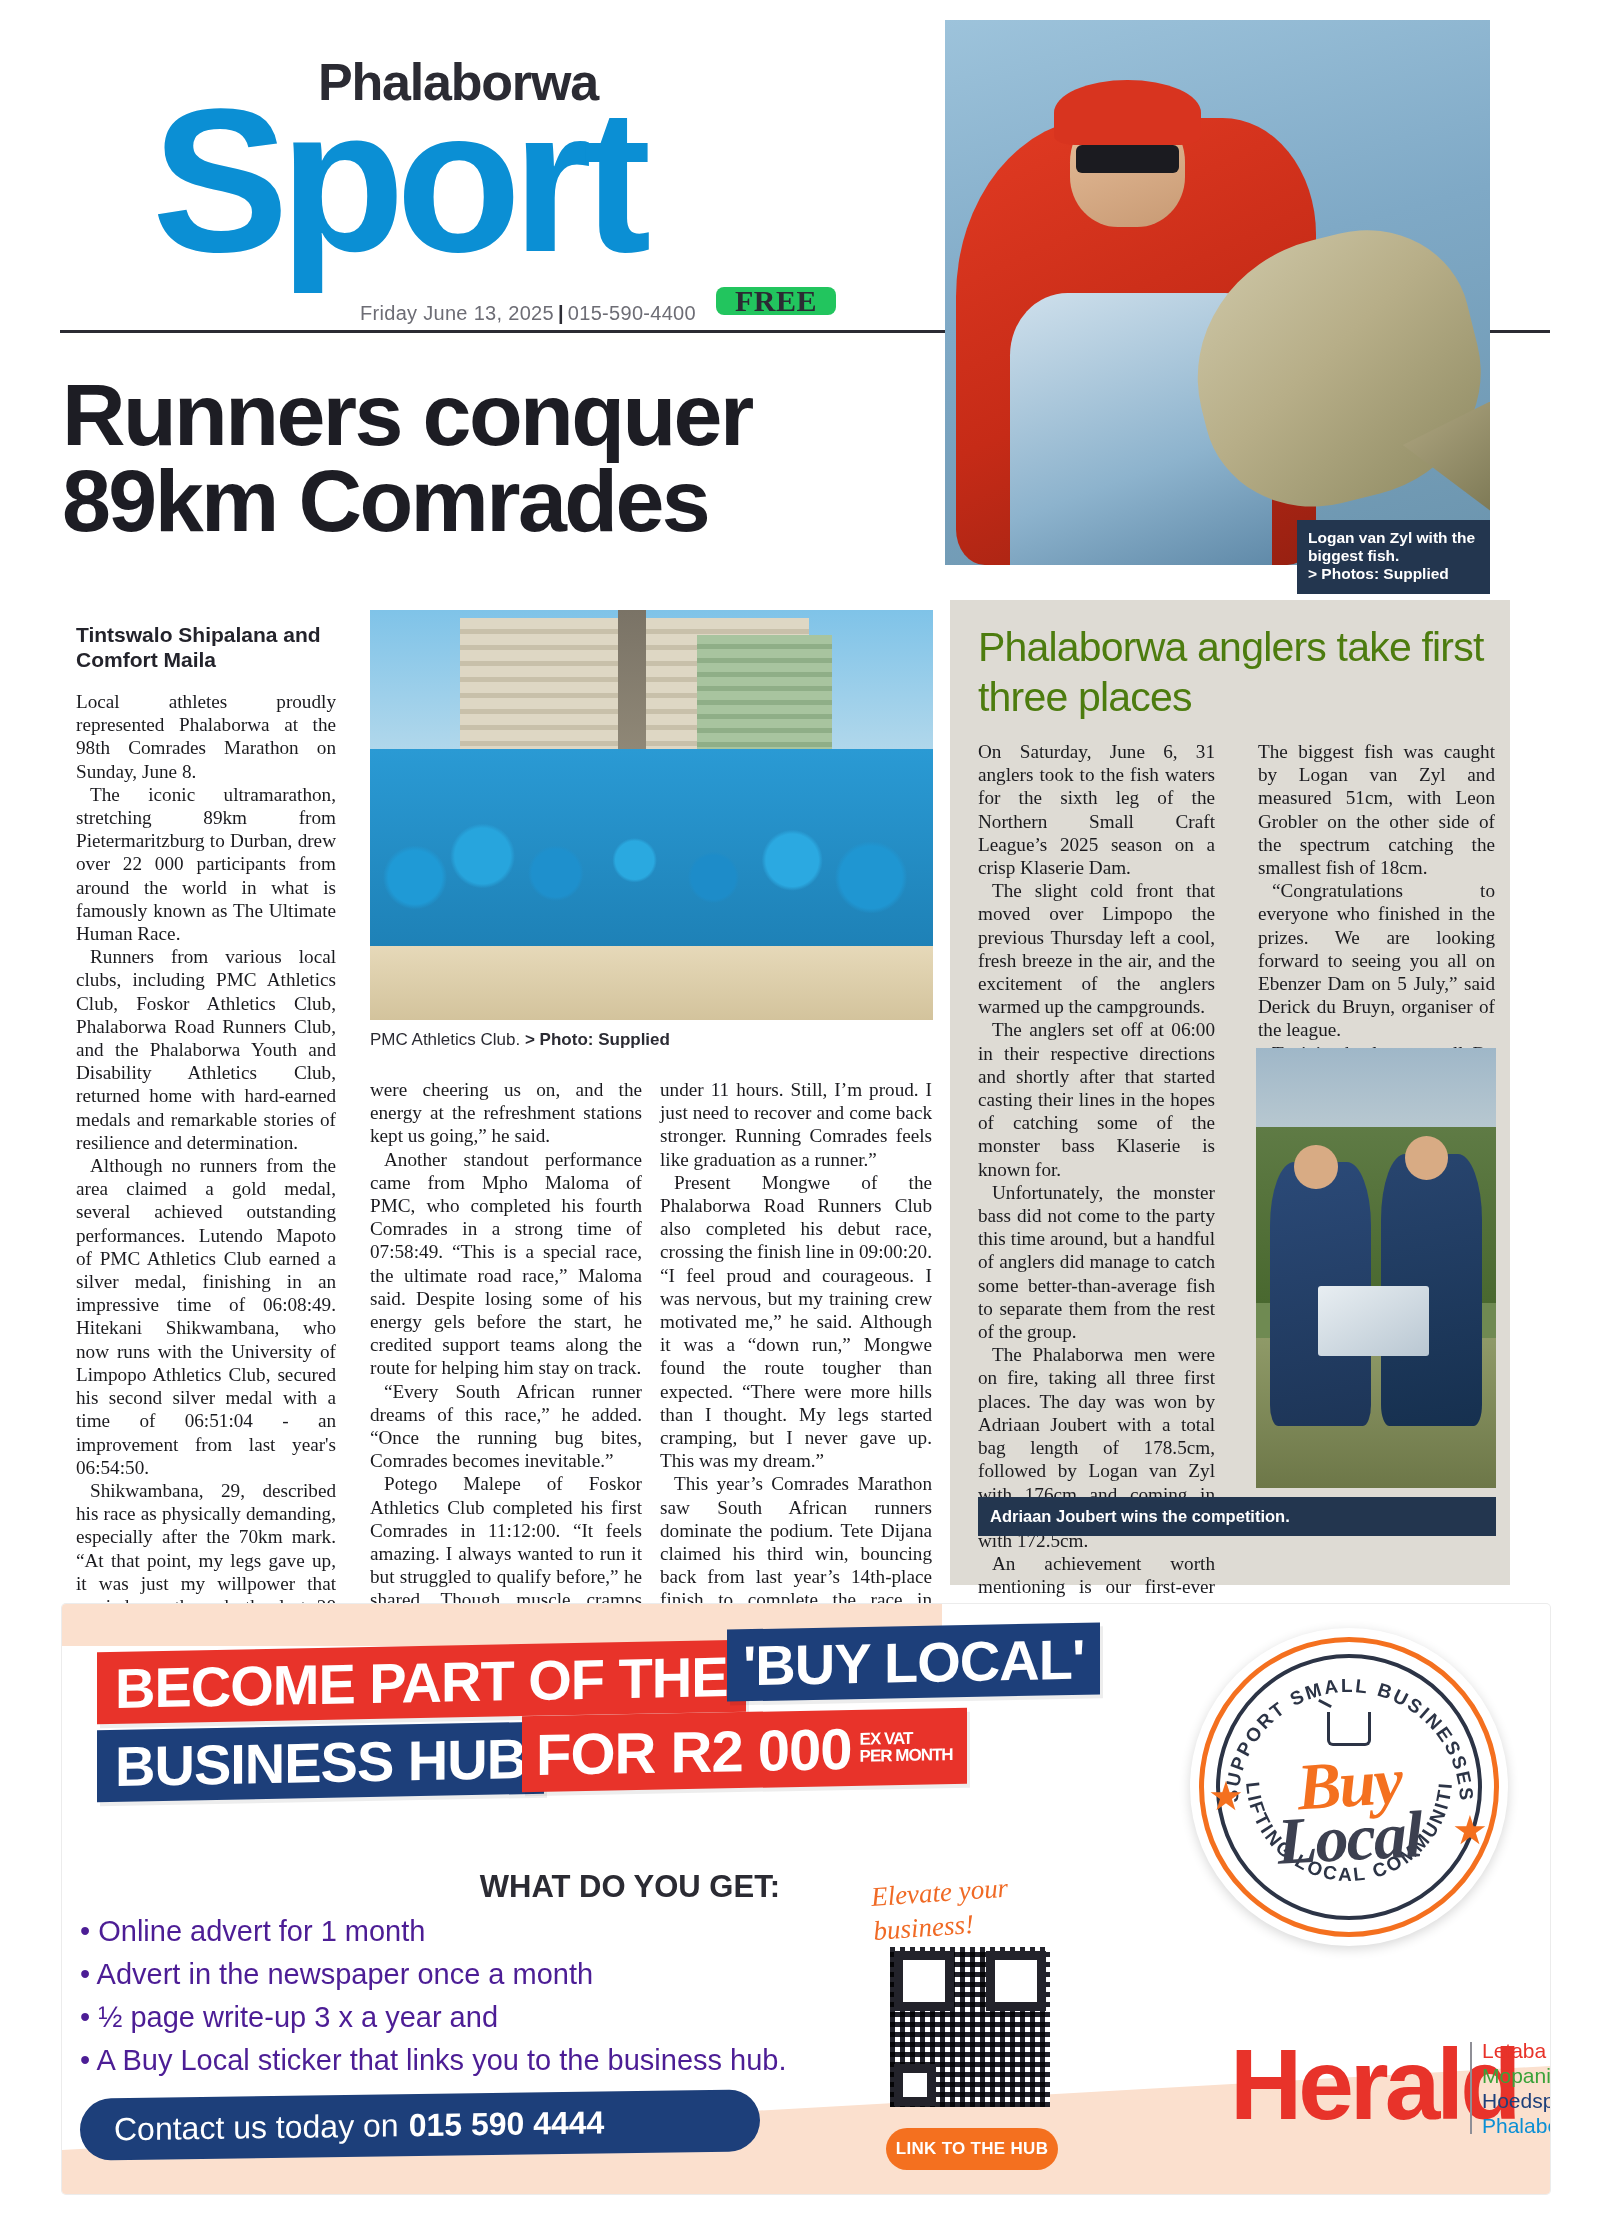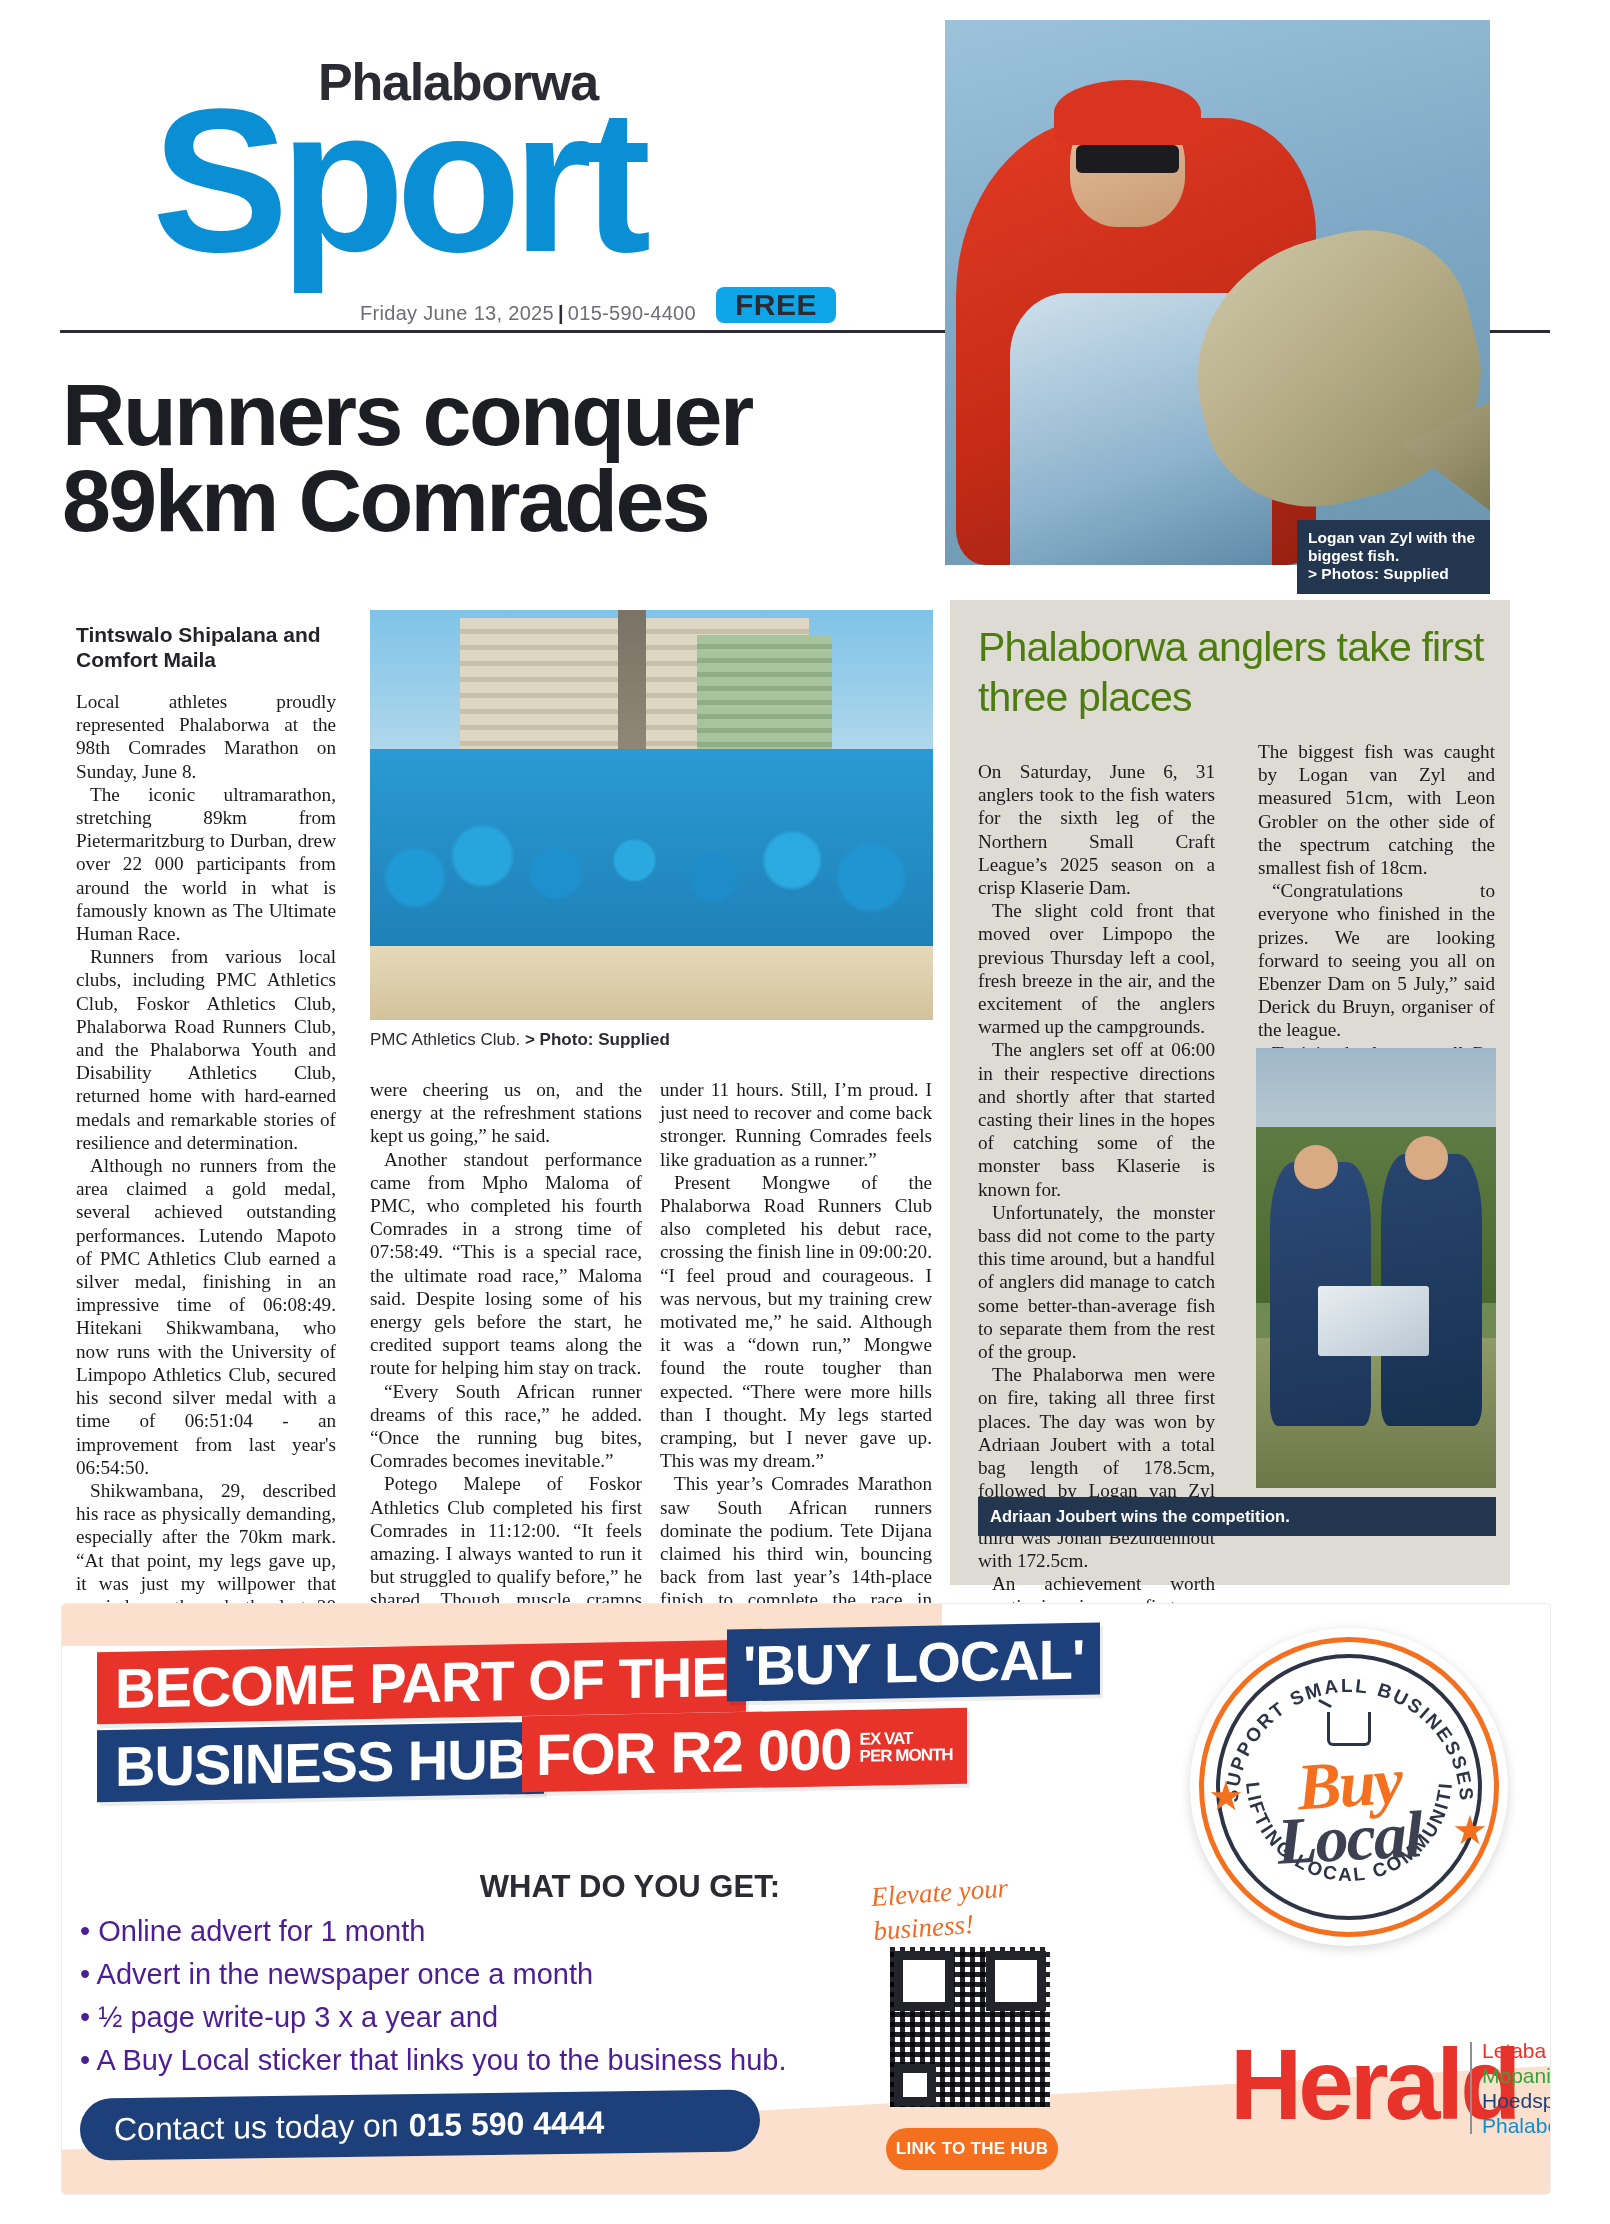--- a/index.html
+++ b/index.html
@@ -29,24 +29,24 @@
     position:absolute; left:60px; top:330px; width:1490px; height:3px; background:#2b2b33;
   }
   .mast-dateline {
     position:absolute; left:360px; top:302px;
     font-size:20px; color:#6d6d75; letter-spacing:0.3px;
     font-family:"Liberation Sans", sans-serif;
   }
   .mast-dateline .bar { color:#2b2b33; font-weight:700; padding:0 4px; }
   .free-badge {
     position:absolute; left:716px; top:287px;
-    width:120px; height:36px; background:#0ea5e9;
+    width:120px; height:28px; background:#22c55e;
     border-radius:8px; color:#2b2b33;
     font-size:30px; font-weight:700; letter-spacing:0.5px;
-    display:flex; align-items:center; justify-content:center;
+    display:flex; align-items:center; justify-content:center;font-family:Liberation Serif, serif;
   }
 
   
   .fish-photo {
     position:absolute; left:945px; top:20px; width:545px; height:545px;
     overflow:hidden;
     background:
       radial-gradient(circle at 72% 18%, #cfe0ea 0%, #9cc0d6 40%, #6e9fbe 100%);
   }
   .fish-sky { position:absolute; inset:0; background:linear-gradient(165deg,#9dc3db 0%, #7fa9c6 45%, #6b94ad 100%); }
@@ -147,21 +147,21 @@
   
   .side-panel {
     position:absolute; left:950px; top:600px; width:560px; height:985px;
     background:#dedbd4;
   }
   .side-head {
     position:absolute; left:978px; top:622px; width:520px;
     font-size:41px; color:#4d7c0f; line-height:50px; letter-spacing:-0.8px;
     font-weight:400;
   }
-  #col-d { left:978px; top:740px; width:237px; font-size:19.2px;margin-top:20px; }
+  #col-d { left:978px; top:740px; width:237px; font-size:19.2px; }
   #col-e { left:1258px; top:740px; width:237px; font-size:19.2px; }
 
   .anglers-photo {
     position:absolute; left:1256px; top:1048px; width:240px; height:440px;
     overflow:hidden; background:#6f8a52;
   }
   .ap-sky { position:absolute; left:0; top:0; width:100%; height:26%;
     background:linear-gradient(180deg,#9fb7c8,#c2cfd4); }
   .ap-bg { position:absolute; left:0; top:18%; width:100%; height:40%;
     background:linear-gradient(180deg,#5f7b45,#49682f); }

